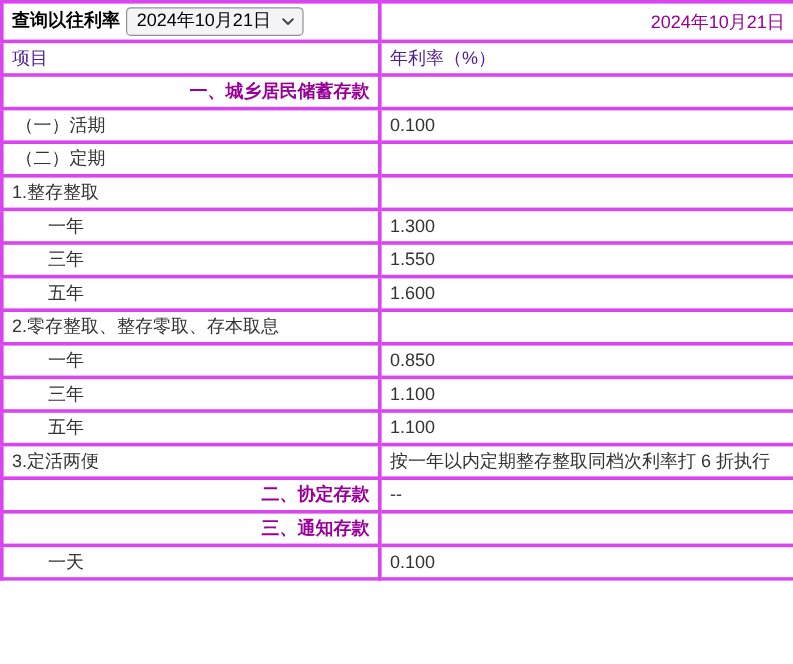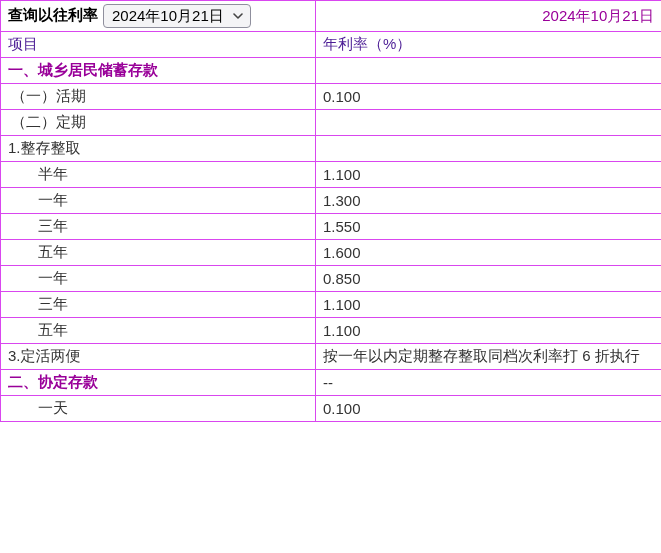--- a/index.html
+++ b/index.html
@@ -10,21 +10,21 @@
   }
   table.rates {
     width: 661px;
     border-collapse: collapse;
     table-layout: fixed;
     font-size: 15px;
   }
   table.rates col.c-item { width: 315px; }
   table.rates col.c-rate { width: 346px; }
   table.rates td {
-    border: 1px solid #d946ef;
+    border: 3px solid #d946ef;
     padding: 3px 7px;
     height: 19px;
     vertical-align: middle;
     box-sizing: content-box;
     overflow: hidden;
     white-space: nowrap;
   }
   
   tr.toolbar-row td { height: 24px; padding-top: 3px; padding-bottom: 3px; }
   .query-label { font-weight: bold; color: #000000; }
@@ -48,21 +48,21 @@
     top: 50%;
     margin-top: -3px;
     pointer-events: none;
     width: 10px; height: 6px;
     display: block;
   }
   td.date-cell { text-align: right; color: #990099; }
   
   tr.header-row td { color: #4c1d95; }
   
-  tr.row-section td.item-cell { color: #990099; font-weight: bold; }
+  tr.row-section td.item-cell { color: #990099; font-weight: bold; text-align: right; }
   tr.row-subsection td.item-cell { font-weight: normal; color: #333333; padding-left: 10px; }
   tr.row-group td.item-cell { padding-left: 7px; }
   tr.row-leaf td.item-cell { padding-left: 37px; }
 </style>
 </head>
 <body>
 
 <table class="rates">
   <colgroup>
       <col class="c-item">
@@ -95,34 +95,34 @@
       </tr>
       <tr class="row-subsection">
         <td class="item-cell">（二）定期</td>
         <td class="rate-cell"></td>
       </tr>
       <tr class="row-group">
         <td class="item-cell">1.整存整取</td>
         <td class="rate-cell"></td>
       </tr>
       <tr class="row-leaf">
-        <td class="item-cell">半年</td>
-        <td class="rate-cell">1.100</td>
-      </tr>
-      <tr class="row-leaf">
         <td class="item-cell">一年</td>
         <td class="rate-cell">1.300</td>
       </tr>
       <tr class="row-leaf">
         <td class="item-cell">三年</td>
         <td class="rate-cell">1.550</td>
       </tr>
       <tr class="row-leaf">
         <td class="item-cell">五年</td>
         <td class="rate-cell">1.600</td>
+      </tr>
+      <tr class="row-group">
+        <td class="item-cell">2.零存整取、整存零取、存本取息</td>
+        <td class="rate-cell"></td>
       </tr>
       <tr class="row-leaf">
         <td class="item-cell">一年</td>
         <td class="rate-cell">0.850</td>
       </tr>
       <tr class="row-leaf">
         <td class="item-cell">三年</td>
         <td class="rate-cell">1.100</td>
       </tr>
       <tr class="row-leaf">
@@ -130,18 +130,22 @@
         <td class="rate-cell">1.100</td>
       </tr>
       <tr class="row-group">
         <td class="item-cell">3.定活两便</td>
         <td class="rate-cell">按一年以内定期整存整取同档次利率打 6 折执行</td>
       </tr>
       <tr class="row-section">
         <td class="item-cell">二、协定存款</td>
         <td class="rate-cell">--</td>
       </tr>
+      <tr class="row-section">
+        <td class="item-cell">三、通知存款</td>
+        <td class="rate-cell"></td>
+      </tr>
       <tr class="row-leaf">
         <td class="item-cell">一天</td>
         <td class="rate-cell">0.100</td>
       </tr>
     </tbody>
 </table>
 
 </body></html>

